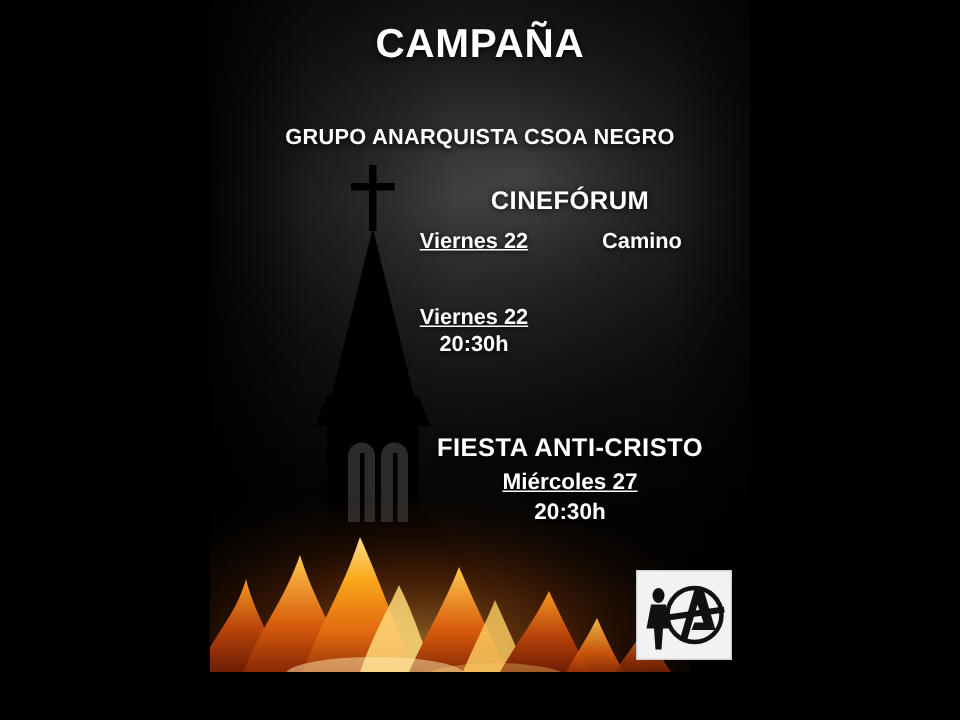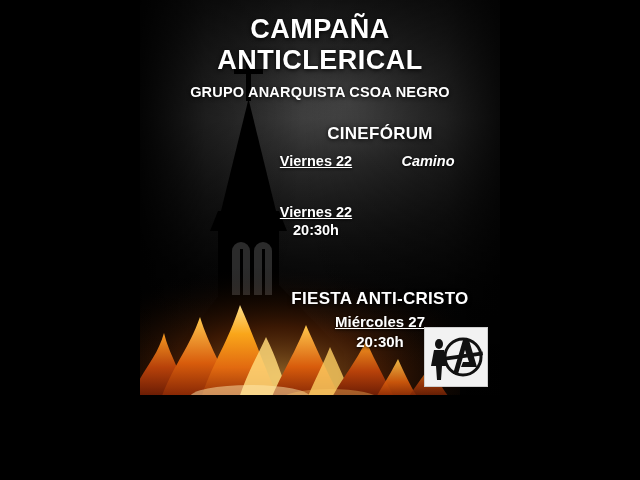--- a/index.html
+++ b/index.html
@@ -18,21 +18,21 @@
     width: 640px;
     height: 480px;
     background: #000000;
   }
   
   #poster {
     position: absolute;
     left: 140px;
     top: 0;
     width: 360px;
-    height: 395px;
+    height: 448px;
     overflow: hidden;
     background: #0f172a;
   }
   
   .backdrop {
     position: absolute;
     inset: 0;
     background:
       radial-gradient(120% 70% at 58% 26%, #5a5a5a 0%, #3a3a3a 22%, #1e1e1e 48%, #0b0b0b 72%, #050505 100%);
   }
@@ -128,21 +128,20 @@
   }
   .event .when .date { text-decoration: underline; display: block; }
   .event .when .time { display: block; }
   .event .what {
     width: 108px;
     font-size: 14.5px;
     font-weight: bold;
     line-height: 1.25;
     text-align: center;
     text-shadow: 0 1px 3px rgba(0,0,0,0.9);
-    font-style: italic;
   }
   #event-1 { top: 152px; left: 128px; }
   #event-2 { top: 203px; left: 128px; }
 
   #fiesta-head { top: 289px; }
   .fiesta-when {
     position: absolute;
     top: 312px;
     left: 125px;
     width: 230px;
@@ -256,21 +255,20 @@
         <path d="M276 180 C286 164 292 158 300 144 C308 160 314 170 322 180 Z" fill="url(#f3)" opacity="0.8"></path>
         <ellipse cx="120" cy="176" rx="60" ry="12" fill="#ffe9ae" opacity="0.5"></ellipse>
         <ellipse cx="200" cy="178" rx="48" ry="10" fill="#ffcd6a" opacity="0.35"></ellipse>
       </svg>
     </div>
 
     <div class="text-layer">
 
       <div class="title">
         <div>CAMPAÑA</div>
-        <div>ANTICLERICAL</div>
       </div>
 
       <div class="subtitle">GRUPO ANARQUISTA CSOA NEGRO</div>
 
       <div class="section-head" id="cineforum-head">CINEFÓRUM</div>
 
       <div class="event" id="event-1">
         <div class="when">
           <span class="date">Viernes 22</span>
         </div>

